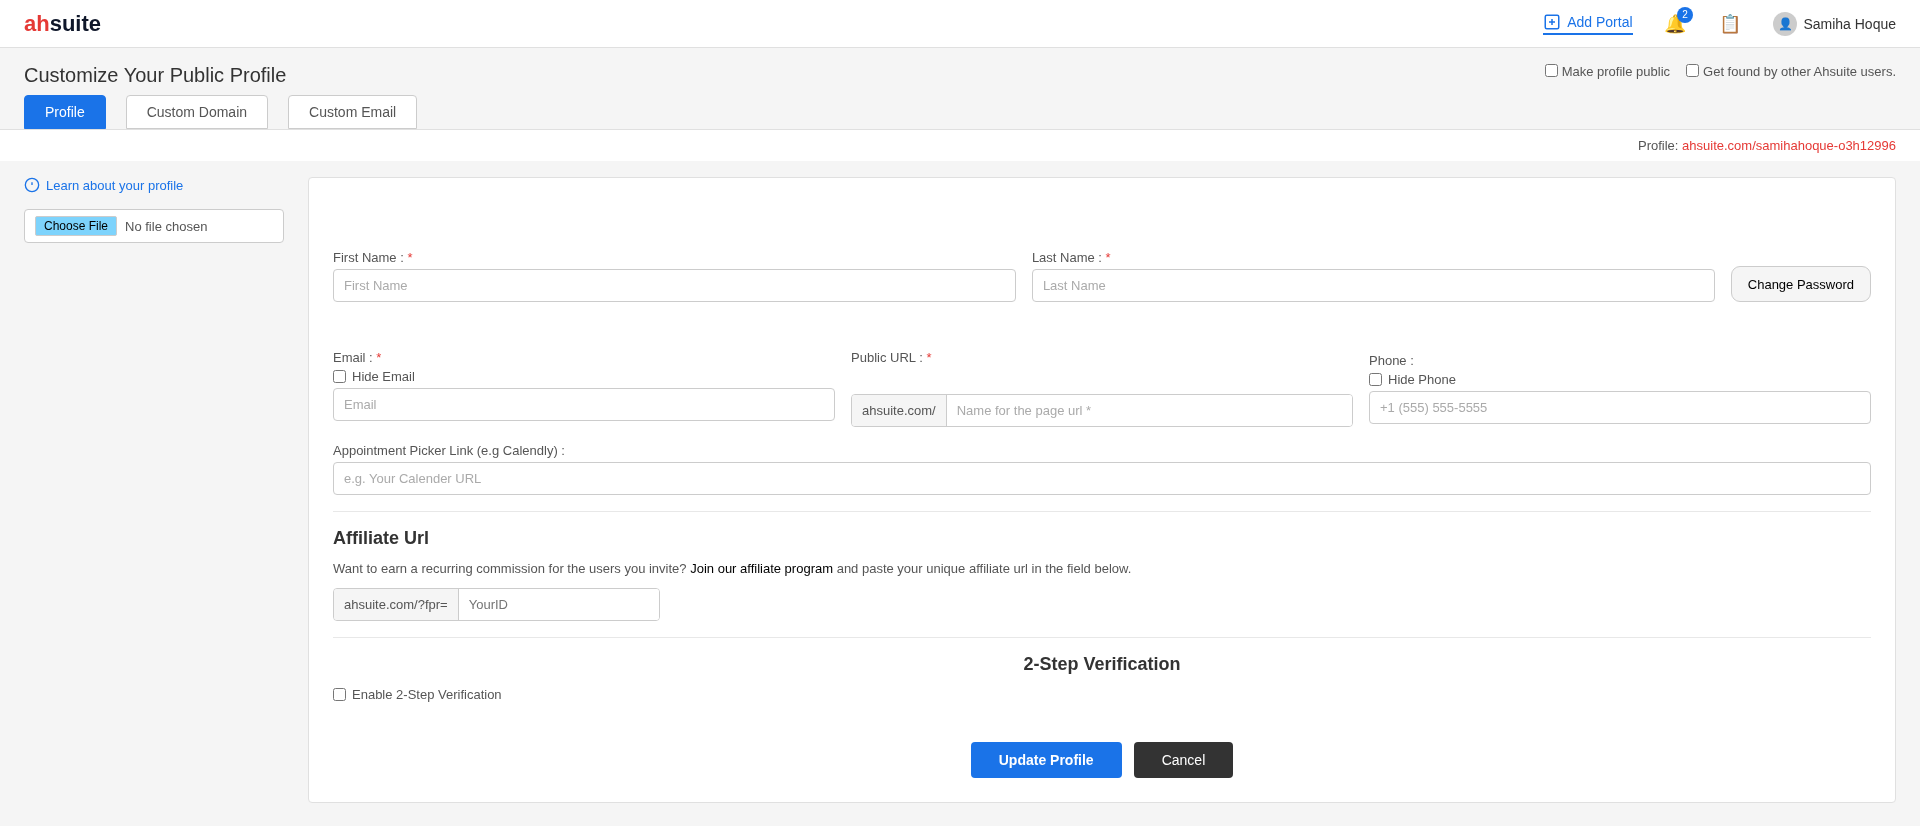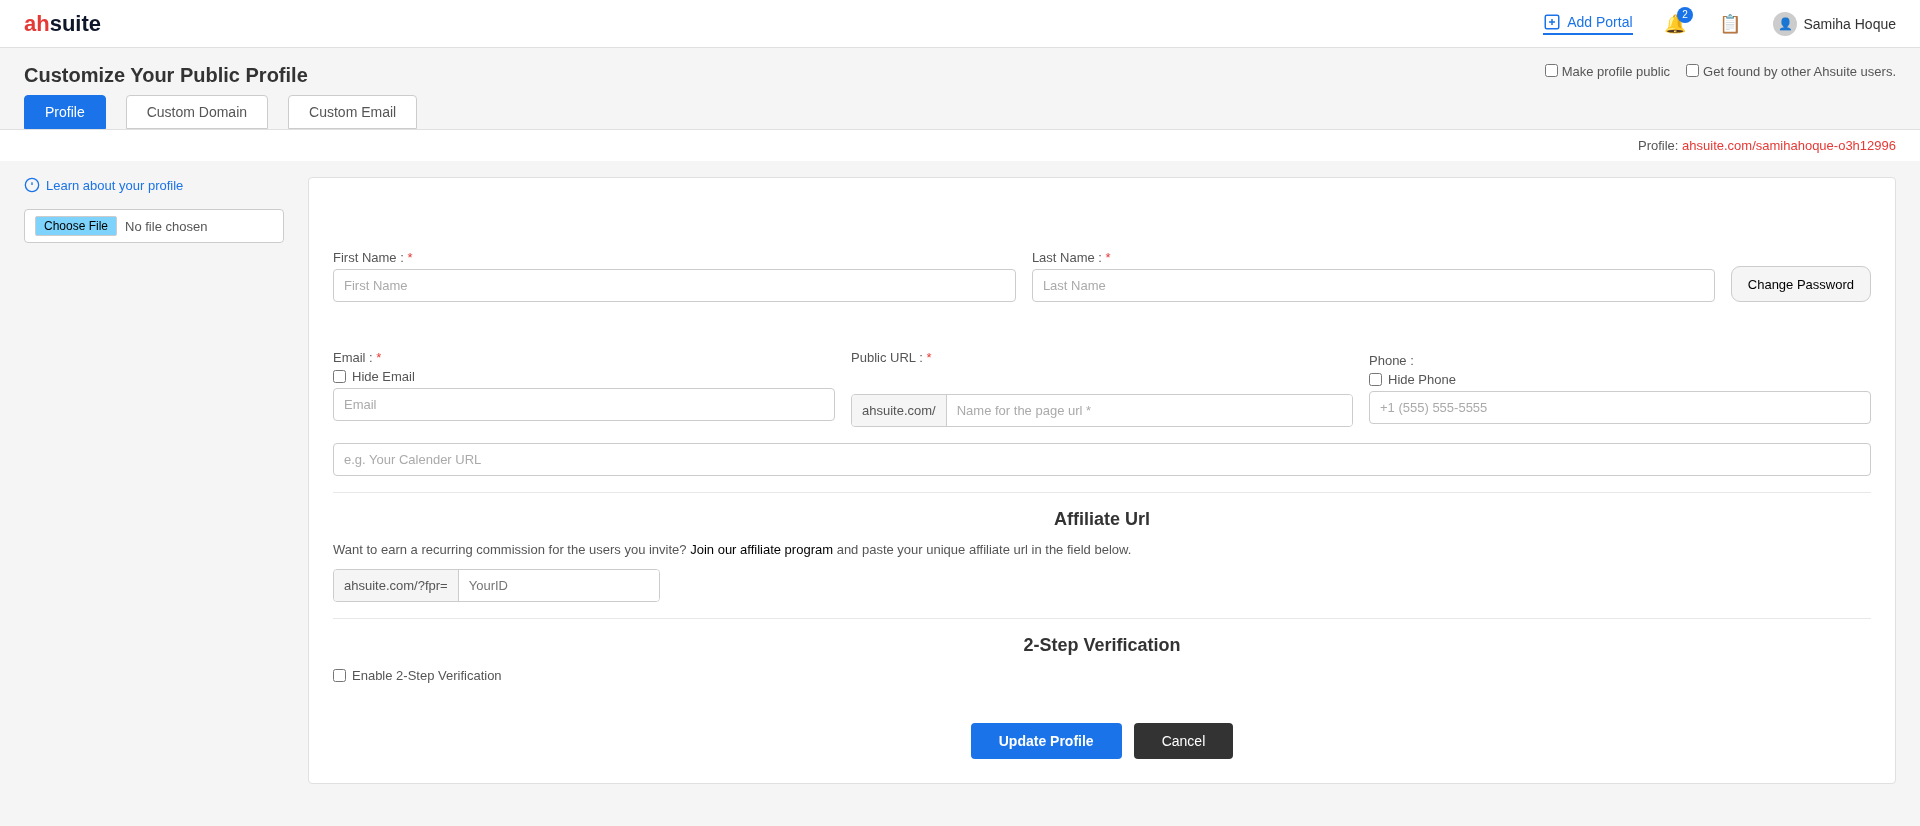--- a/index.html
+++ b/index.html
@@ -13,21 +13,21 @@
     .header-right { display: flex; align-items: center; gap: 32px; }
     .add-portal-btn { display: flex; align-items: center; gap: 6px; color: #1a73e8; font-size: 14px; font-weight: 500; border: none; background: none; cursor: pointer; border-bottom: 2px solid #1a73e8; padding-bottom: 2px; }
     .notification-btn { position: relative; background: none; border: none; cursor: pointer; font-size: 18px; color: #555; }
     .notification-badge { position: absolute; top: -6px; right: -6px; background: #1a73e8; color: #fff; border-radius: 50%; width: 16px; height: 16px; font-size: 10px; display: flex; align-items: center; justify-content: center; }
     .doc-btn { background: none; border: none; cursor: pointer; font-size: 18px; color: #555; }
     .user-btn { display: flex; align-items: center; gap: 6px; background: none; border: none; cursor: pointer; color: #333; font-size: 14px; }
     .user-icon { width: 24px; height: 24px; border-radius: 50%; background: #ccc; display: flex; align-items: center; justify-content: center; font-size: 12px; color: #666; }
 
     
     .page-header { padding: 16px 24px 8px; display: flex; justify-content: space-between; align-items: flex-start; }
-    .page-title { font-size: 20px; font-weight: 700; color: #333; }
+    .page-title { font-size: 20px; font-weight: 400; color: #333; }
     .profile-options { display: flex; align-items: center; gap: 16px; font-size: 13px; color: #555; }
     .profile-options label { display: flex; align-items: flex-start; gap: 4px; cursor: pointer; }
 
     
     .tabs-row { padding: 0 24px; display: flex; gap: 20px; margin-bottom: 0; border-bottom: none; }
     .tab { padding: 8px 20px; border: 1px solid #ccc; background: #fff; cursor: pointer; font-size: 14px; border-radius: 4px 4px 0 0; color: #555; }
     .tab.active { background: #1a73e8; color: #fff; border-color: #1a73e8; }
 
     
     .profile-url-row { padding: 8px 24px; text-align: right; font-size: 13px; color: #555; background: #fff; border-top: 1px solid #e0e0e0; }
@@ -63,21 +63,21 @@
     .url-prefix { background: #f5f5f5; padding: 8px 10px; font-size: 13px; color: #555; border-right: 1px solid #ccc; white-space: nowrap; }
     .url-input { border: none; padding: 8px 10px; font-size: 13px; color: #333; flex: 1; outline: none; }
     .url-input::placeholder { color: #aaa; }
 
     .phone-group { flex: 1; justify-content: center; }
 
     
     .section-divider { border: none; border-top: 1px solid #e8e8e8; margin: 16px 0; }
 
     
-    .section-title { text-align: center; font-size: 18px; font-weight: 700; color: #333; margin-bottom: 12px; }
+    .section-title { font-size: 18px; font-weight: 700; color: #333; margin-bottom: 12px; }
     .affiliate-text { font-size: 13px; color: #555; margin-bottom: 12px; }
     .affiliate-link { color: #000000; text-decoration: none; }
     .affiliate-url-row { display: flex; align-items: center; border: 1px solid #ccc; border-radius: 4px; overflow: hidden; width: fit-content; }
     .affiliate-prefix { background: #f5f5f5; padding: 8px 10px; font-size: 13px; color: #555; border-right: 1px solid #ccc; }
     .affiliate-input { border: none; padding: 8px 10px; font-size: 13px; color: #aaa; outline: none; width: 200px; }
 
     
     .two-step-title { text-align: center; font-size: 18px; font-weight: 700; color: #333; margin-bottom: 12px; }
 
     
@@ -208,20 +208,23 @@
         </label>
         <label class="checkbox-label">
           <input type="checkbox" style="">
           <span>Hide Phone</span>
         </label>
         <input type="tel" class="form-input" placeholder="+1 (555) 555-5555" style="">
       </div>
     </div>
 
     <div class="form-group" style="margin-bottom:16px;">
+      <label class="form-label">
+        <span>Appointment Picker Link (e.g Calendly) :</span>
+      </label>
       <input type="text" class="form-input" placeholder="e.g. Your Calender URL" style="">
     </div>
 
     <hr class="section-divider">
 
     <div>
       <div class="section-title">Affiliate Url</div>
       <p class="affiliate-text">
         <span>Want to earn a recurring commission for the users you invite?</span>
         <a href="#" class="affiliate-link">Join our affiliate program</a>

